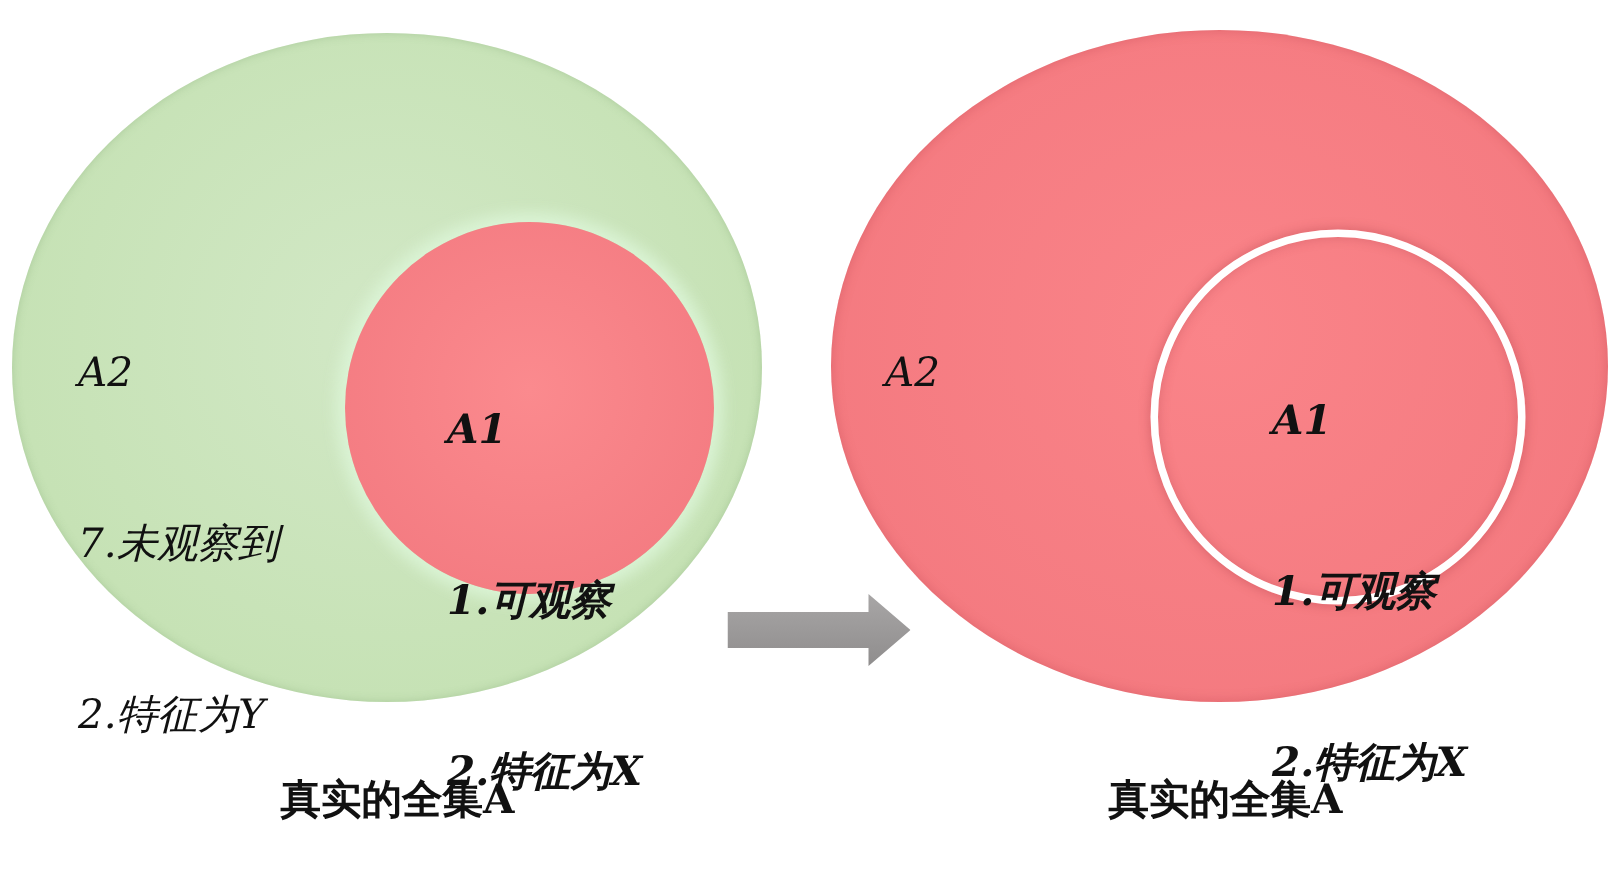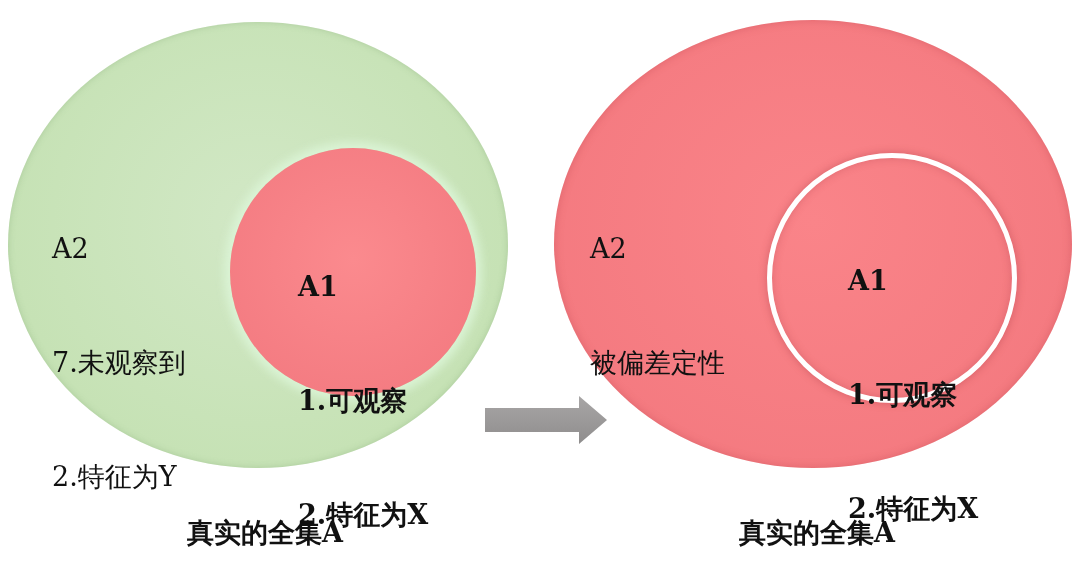--- a/index.html
+++ b/index.html
@@ -22,21 +22,21 @@
     box-shadow: inset 0 0 8px rgba(180,60,70,0.35);
   }
   .red-inner-right {
     left: 767px; top: 153px; width: 250px; height: 250px;
     border: 5px solid #ffffff;
     background: transparent;
     box-shadow: 0 0 8px rgba(150,40,50,0.35), inset 0 0 8px rgba(150,40,50,0.25);
   }
   .label { position: absolute; font-size: 27px; line-height: 38px; white-space: pre; font-weight: normal; }
   .label.bold { font-weight: bold; }
-  .line { display: block; }
+  .line { display: block; font-style: italic; }
   .arrow { position: absolute; left: 485px; top: 396px; width: 122px; height: 50px; }
   .caption { position: absolute; top: 515px; font-size: 27px; font-weight: bold;
              font-family: "DejaVu Serif", "Liberation Serif", serif; letter-spacing: 0px; margin-left: 27px; }
 </style>
 </head>
 <body>
 
 <div class="ellipse green-outer"></div>
 <div class="ellipse red-inner-left"></div>
 
@@ -62,21 +62,20 @@
     </linearGradient>
   </defs>
   <polygon points="0,12 94,12 94,0 122,24 94,48 94,36 0,36" fill="url(#ag)"></polygon>
 </svg>
 
 <div class="ellipse red-outer"></div>
 <div class="ellipse red-inner-right"></div>
 
 <div class="label" style="left:590px; top:154px;">
   <span class="line">A2</span>
-  <span class="line">被偏差定性</span>
 </div>
 
 <div class="label bold" style="left:848px; top:186px;">
   <span class="line">A1</span>
   <span class="line">1.可观察</span>
   <span class="line">2.特征为X</span>
   
 </div>
 
 <div class="caption" style="left:160px;">真实的全集A</div>

